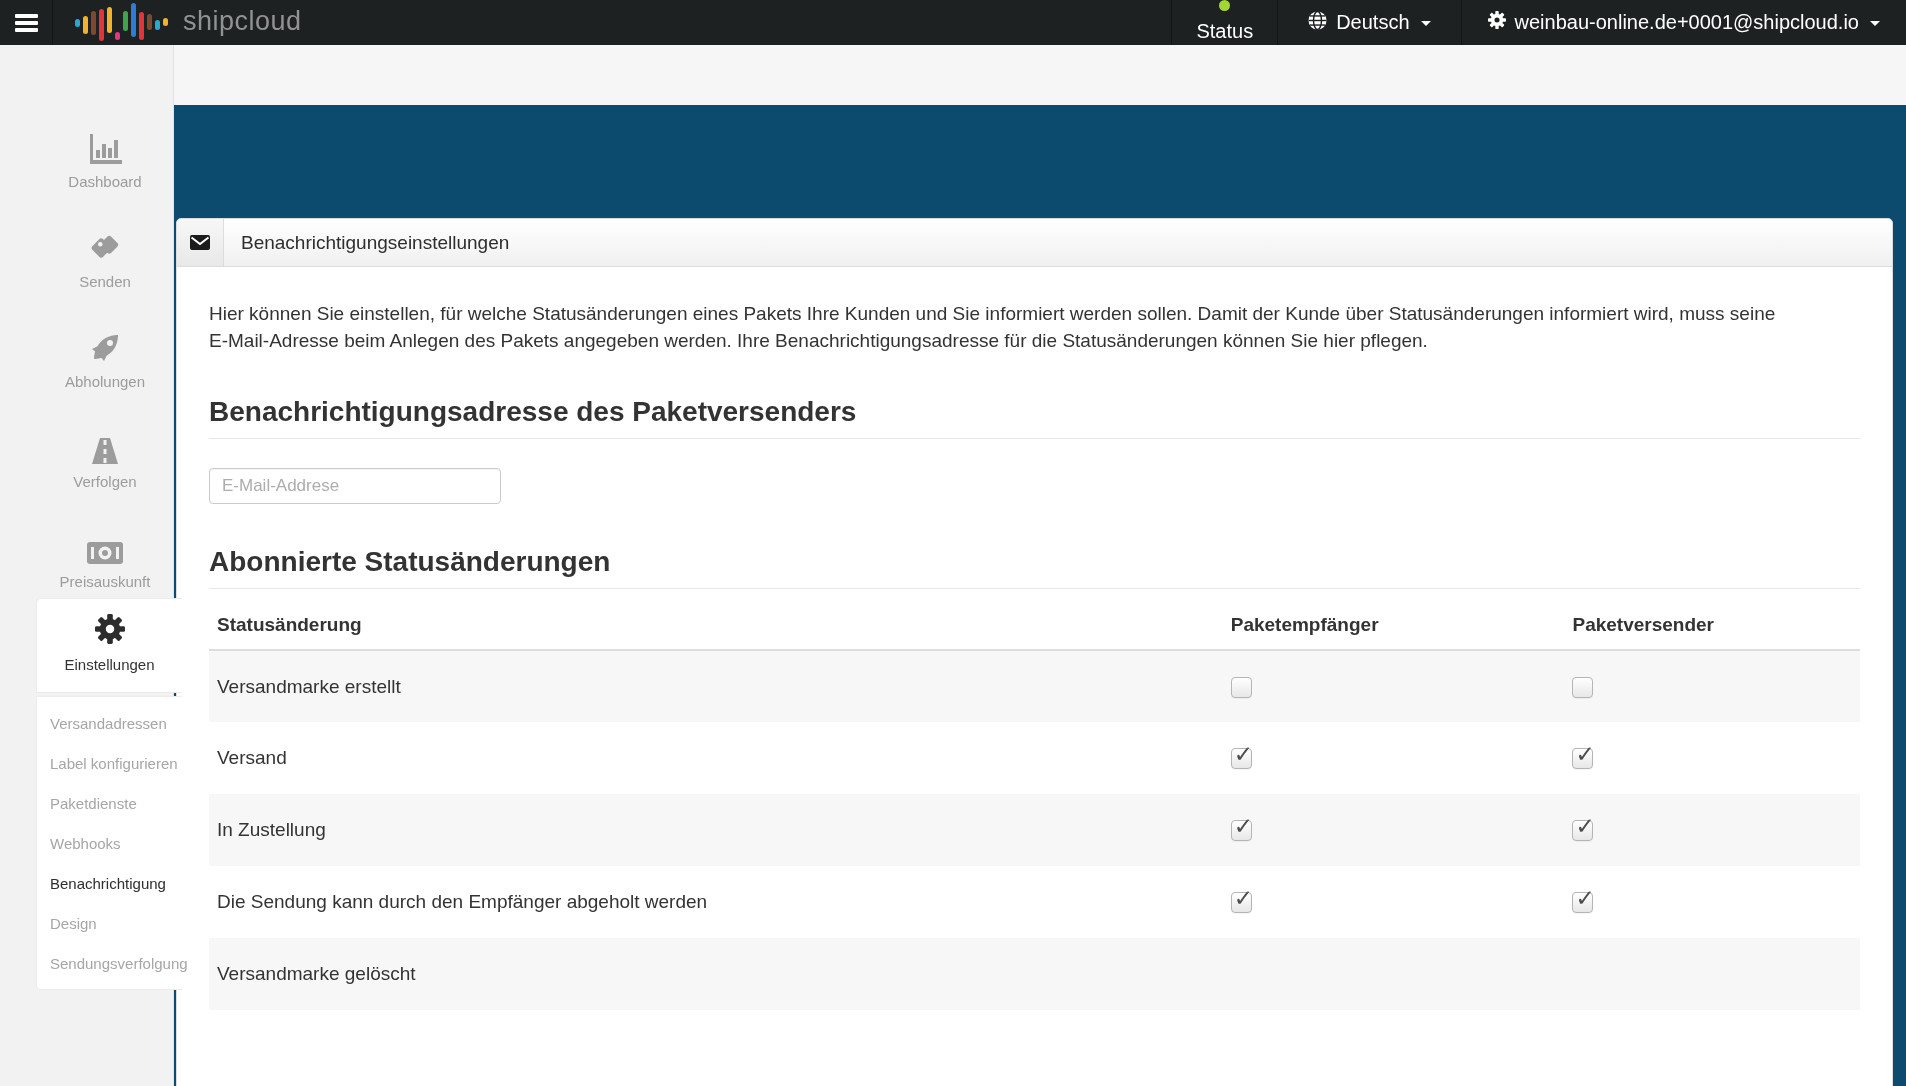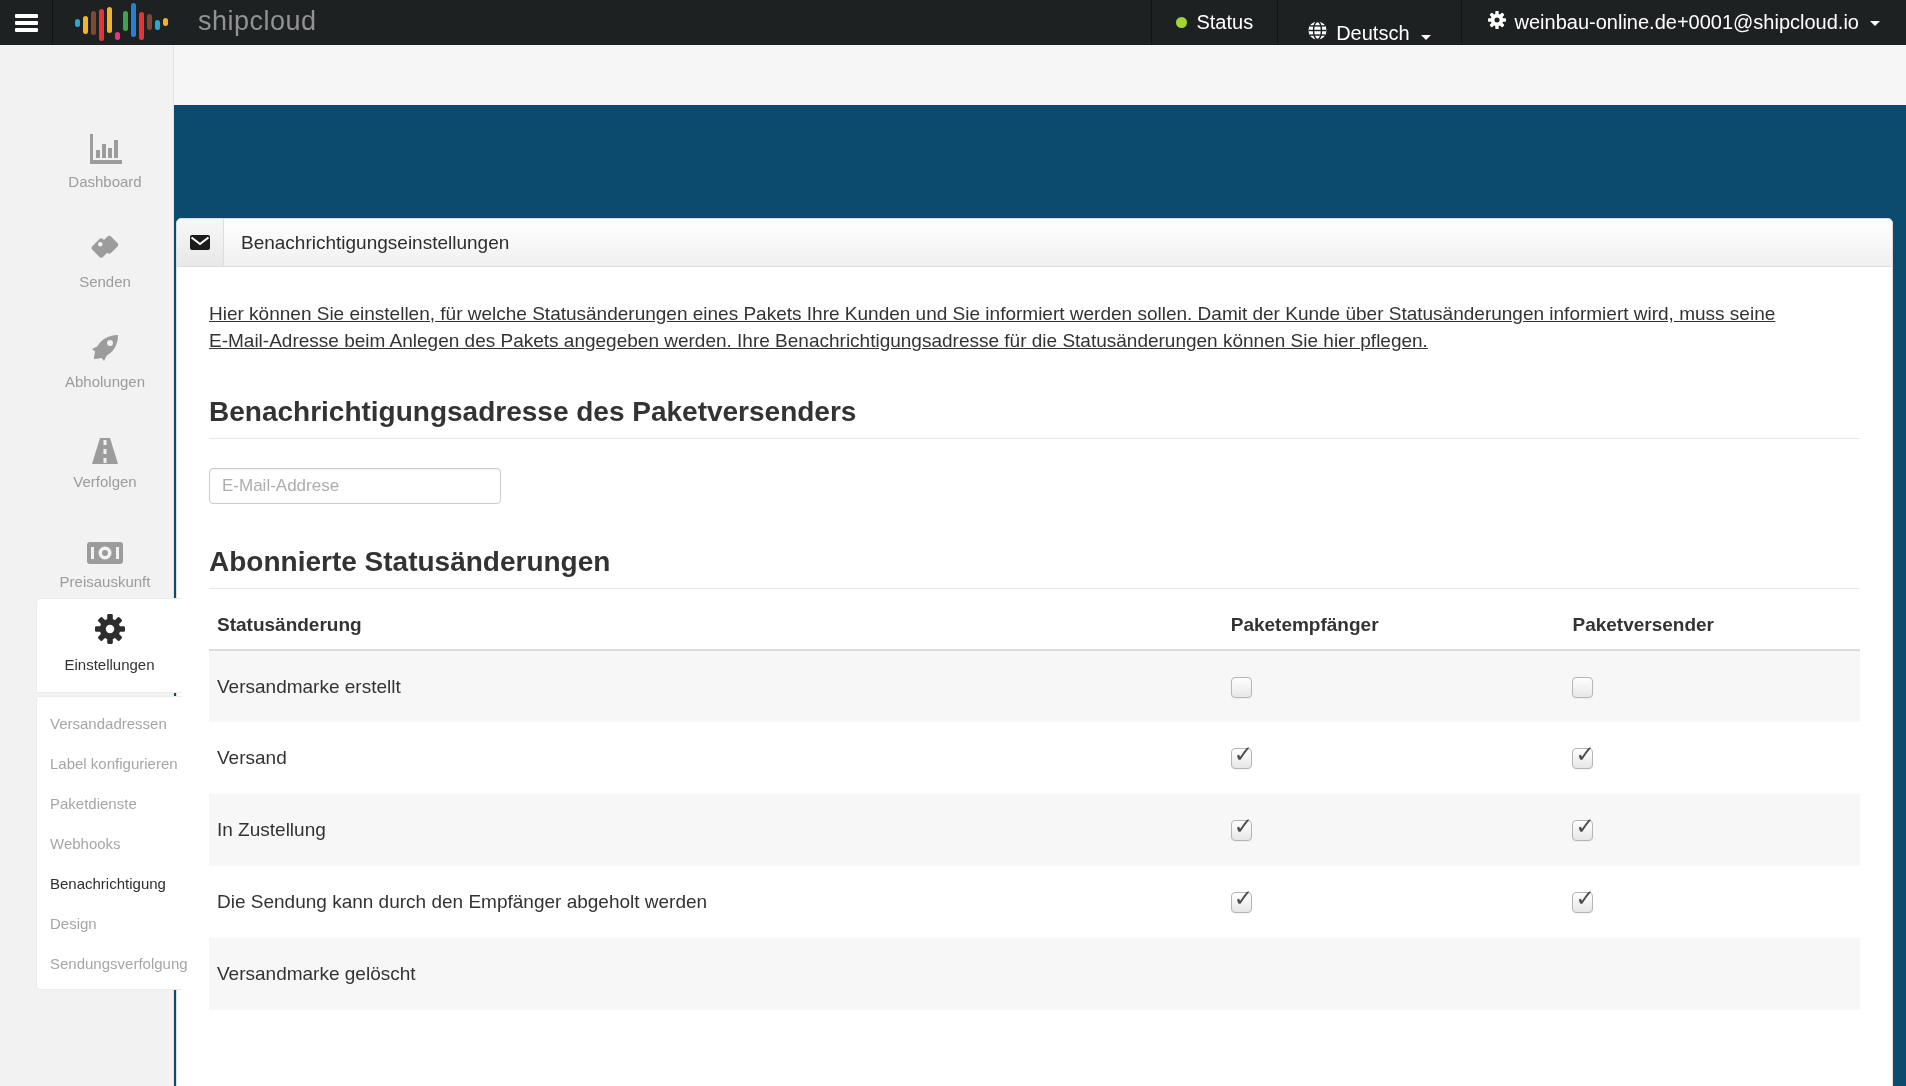--- a/index.html
+++ b/index.html
@@ -9,30 +9,30 @@
     background:#fff; color:#333; position:relative;
   }
 
   
   .navbar { position:absolute; top:0; left:0; width:1906px; height:45px;
     background:#1e2122; display:flex; align-items:stretch; z-index:30; }
   .nav-burger { width:53px; display:flex; align-items:center; justify-content:center;
     border-right:1px solid #121415; cursor:pointer; }
   .burger { display:flex; flex-direction:column; gap:3px; }
   .burger b { display:block; width:23px; height:4px; background:#fff; border-radius:1px; }
-  .nav-brand { display:flex; align-items:center; padding-left:22px; gap:30px; cursor:pointer; }
+  .nav-brand { display:flex; align-items:center; padding-left:22px; gap:15px; cursor:pointer; }
   .logo-bars { display:flex; align-items:center; gap:3px; }
   .logo-bars i { display:block; width:5px; border-radius:3px; }
   .brand-text { color:#909293; font-size:27px; letter-spacing:.5px; padding-bottom:3px; }
 
   .nav-right { margin-left:auto; display:flex; align-items:stretch; }
   .nav-item { display:flex; align-items:center; gap:9px; border-left:1px solid #121415;
     color:#fff; font-size:20px; cursor:pointer; white-space:nowrap; }
-  .nav-status  { padding:0 24px; }
-  .nav-lang    { padding:0 30px;align-items:flex-end; }
+  .nav-status  { padding:0 24px;flex-direction:column; }
+  .nav-lang    { padding:0 30px; }
   .nav-account { padding:0 26px; }
   .status-dot { width:11px; height:11px; border-radius:50%; }
   .caret { width:0; height:0; border:5px solid transparent; border-top-color:#fff;
     margin-top:6px; margin-left:2px; }
 
   
   .sidebar { position:absolute; left:0; top:45px; bottom:0; width:174px;
     background:#f2f2f2; border-right:1px solid #e3e3e3; z-index:10; }
   .side-nav { padding-top:70px;margin-top:12px; }
   .side-item { height:100px; width:138px; margin-left:36px; text-align:center;
@@ -58,21 +58,21 @@
     background:#fff; border:1px solid #dcdcdc; border-radius:5px 5px 0 0; }
   .panel-heading { height:48px; display:flex; align-items:stretch;
     background:linear-gradient(#ffffff,#f0f0f0); border-bottom:1px solid #ddd;
     border-radius:5px 5px 0 0; }
   .ph-icon { width:47px; display:flex; align-items:center; justify-content:center;
     border-right:1px solid #ddd; background:rgba(0,0,0,.03); border-radius:5px 0 0 0; }
   .ph-title { display:flex; align-items:center; padding-left:17px; font-size:19px; color:#2e2e2e; }
   .panel-body { padding:33px 32px 0; }
 
   .desc { font-size:19px; line-height:27px; color:#333; }
-  .desc div { white-space:nowrap;text-decoration:underline; }
+  .desc div { white-space:nowrap; }
   h2.section { font-size:28px; font-weight:700; color:#333; margin-top:40px; line-height:36px; }
   hr.sep { border:none; border-top:1px solid #e8e8e8; margin-top:8px; }
   .email-input { margin-top:29px; width:292px; height:36px; border:1px solid #cbcbcb;
     border-radius:4px; padding:8px 12px; font-size:17px; color:#333; font-family:inherit;
     box-shadow:inset 0 1px 1px rgba(0,0,0,.05); outline:none; display:block; }
   .email-input::placeholder { color:#adadad; }
 
   .sub-table { width:100%; border-collapse:collapse; table-layout:fixed; margin-top:12px; }
   .sub-table th { font-size:19px; line-height:22px; font-weight:700; text-align:left;
     padding:13px 8px; border-bottom:2px solid #ddd; color:#333; }

